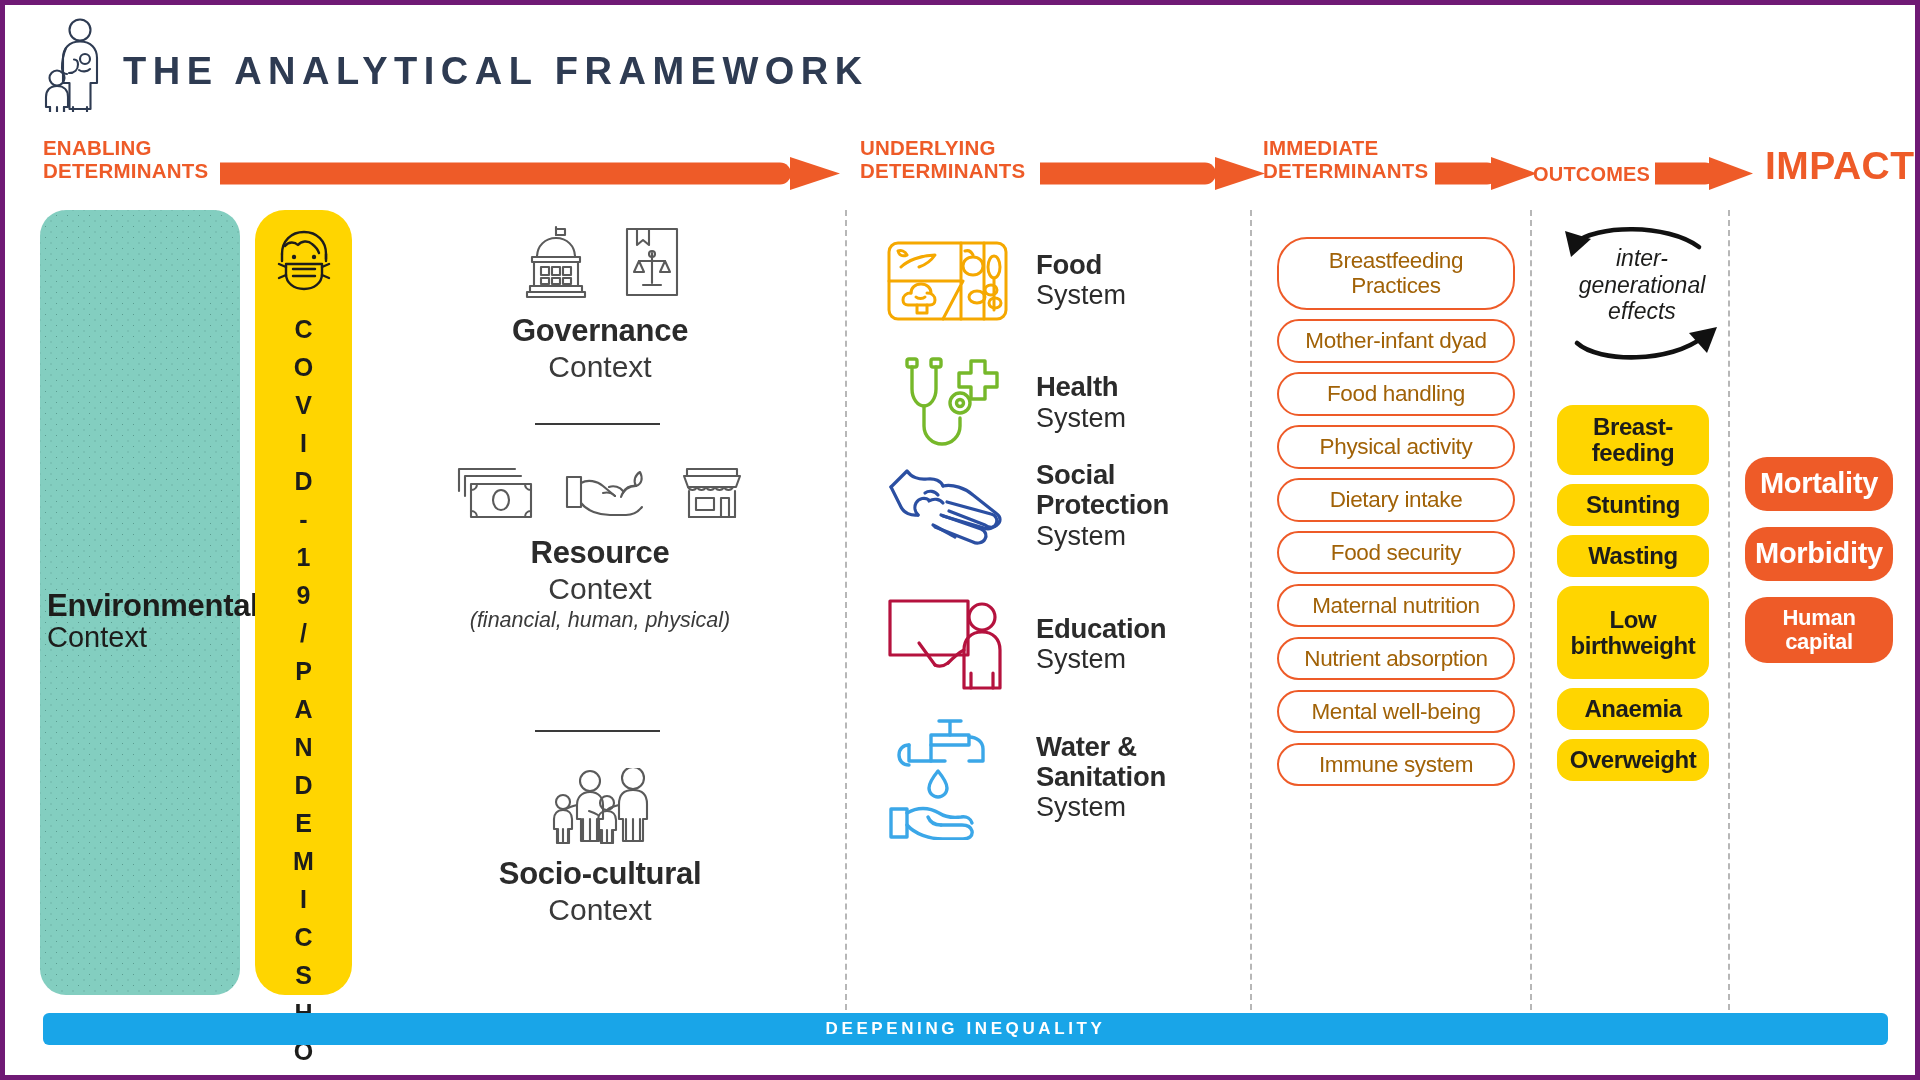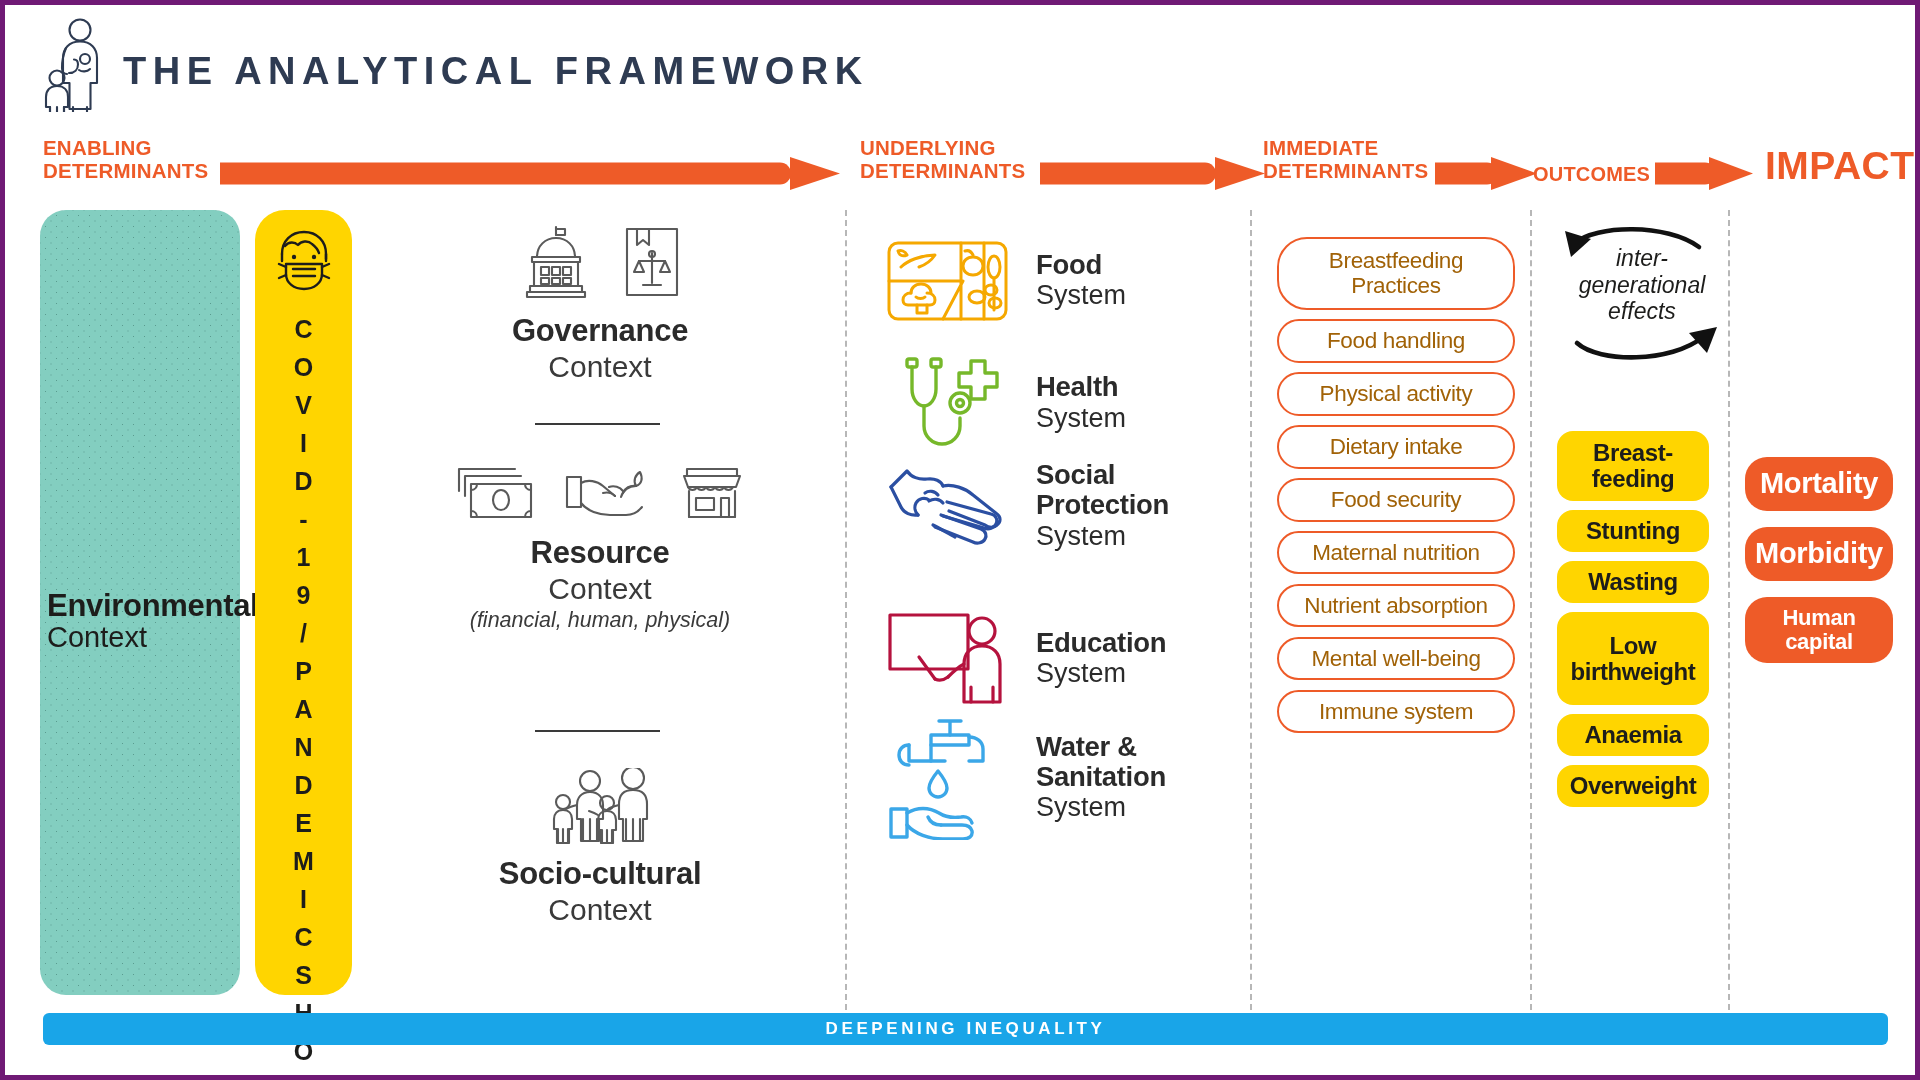--- a/index.html
+++ b/index.html
@@ -103,21 +103,21 @@
   }
   .pill-o.tall { padding: 9px 6px; }
 
   
   #inter-wrap { position: absolute; left: 1542px; top: 212px; width: 190px; height: 150px; }
   #inter-text {
     position: absolute; left: 0; top: 28px; width: 190px;
     text-align: center; font-style: italic; font-size: 23px;
     color: #1d1d1b; line-height: 1.16;
   }
-  #out-col { position: absolute; left: 1552px; top: 426px; width: 152px; }
+  #out-col { position: absolute; left: 1552px; top: 400px; width: 152px; }
   .pill-y {
     background: #FFD500; border-radius: 16px; color: #1d1d1b;
     font-size: 24px; font-weight: bold; text-align: center;
     padding: 8px 4px; margin-bottom: 9px; line-height: 1.08;
     letter-spacing: -0.4px;
   }
 
   
   #imp-col { position: absolute; left: 1740px; top: 452px; width: 148px; }
   .pill-r {
@@ -407,21 +407,21 @@
         </g>
       </svg>
     </div>
     <div class="sys-txt">
       <span class="b">Social</span>
       <span class="b">Protection</span>
       <span class="n">System</span>
     </div>
   </div>
 
-  <div class="sys-row" style="top:606px;justify-content:space-between;">
+  <div class="sys-row" style="top:592px;justify-content:space-between;">
     <div class="sys-ico">
       <svg width="125" height="95" viewBox="0 0 125 95">
         <g fill="none" stroke="#B5123E" stroke-width="3.2" stroke-linejoin="round" stroke-linecap="round">
           <rect x="5" y="4" width="78" height="54"></rect>
           <circle cx="97" cy="20" r="13"></circle>
           <path d="M97 35c-11 0-18 7-18 18v38h36V53c0-11-7-18-18-18z"></path>
           <path d="M79 53c-4 2-10 7-16 13"></path>
           <path d="M63 66c-4 3-9 4-13 2"></path>
           <path d="M50 68l-16-22"></path>
           <path d="M108 76v15M86 76v15"></path>
@@ -454,20 +454,21 @@
     </div>
     <div class="sys-txt">
       <span class="b">Water &amp;</span>
       <span class="b">Sanitation</span>
       <span class="n">System</span>
     </div>
   </div>
 
   <div id="pill-col">
     <div class="pill-o tall">Breastfeeding<br>Practices</div>
+    <div class="pill-o">Mother-infant dyad</div>
     <div class="pill-o">Food handling</div>
     <div class="pill-o">Physical activity</div>
     <div class="pill-o">Dietary intake</div>
     <div class="pill-o">Food security</div>
     <div class="pill-o">Maternal nutrition</div>
     <div class="pill-o">Nutrient absorption</div>
     <div class="pill-o">Mental well-being</div>
     <div class="pill-o">Immune system</div>
   </div>
 

